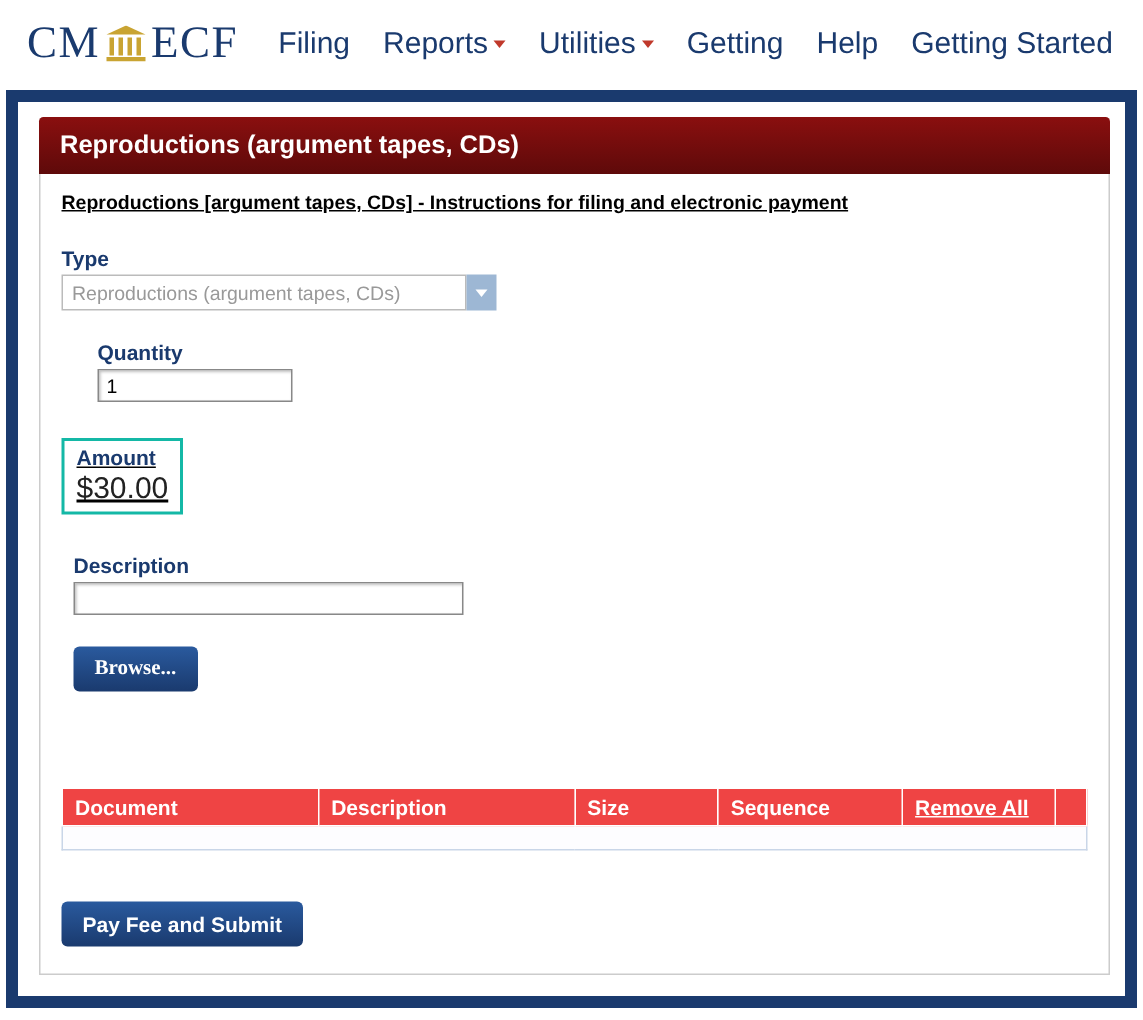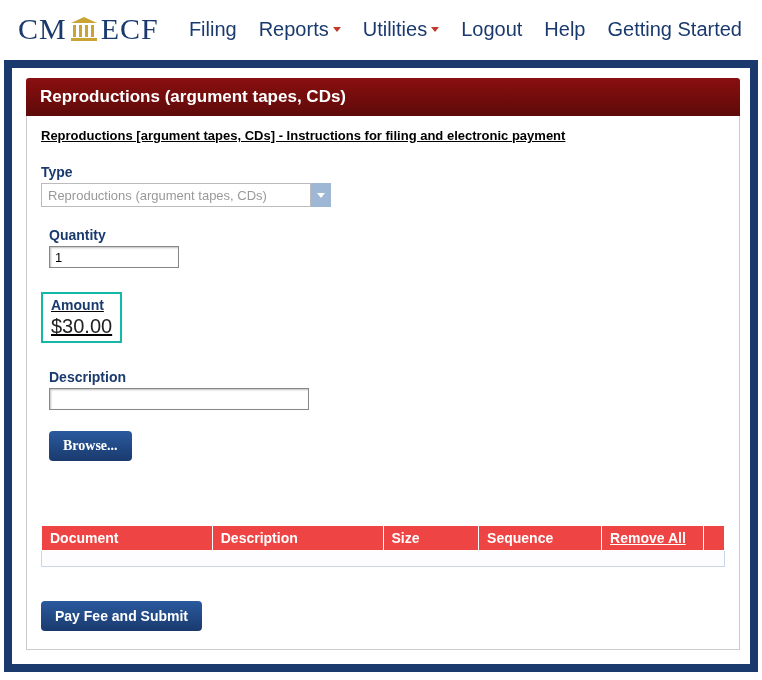--- a/index.html
+++ b/index.html
@@ -186,21 +186,21 @@
       </a>
     <a href="#">
         <span>Reports</span>
         <span class="caret"></span>
       </a>
     <a href="#">
         <span>Utilities</span>
         <span class="caret"></span>
       </a>
     <a href="#">
-        <span>Logout</span>
+        <span>Getting</span>
       </a>
     <a href="#">
         <span>Help</span>
       </a>
     <a href="#">
         <span>Getting Started</span>
       </a>
   </div>
 </div>
 
@@ -214,21 +214,21 @@
       <div class="field-block">
         <div class="label">Type</div>
         <div class="type-row">
           <div class="type-select">Reproductions (argument tapes, CDs)</div>
           <div class="type-caret-btn">
               <span class="tri"></span>
             </div>
         </div>
       </div>
 
-      <div class="field-block" style="margin-left:8px;">
+      <div class="field-block" style="margin-left:24px;">
         <div class="label">Quantity</div>
         <input class="text-input" value="1" style="">
       </div>
 
       <div class="amount-box">
         <div class="label">Amount</div>
         <div class="amount-value">$30.00</div>
       </div>
 
       <div class="field-block" style="margin-left:8px; margin-top:26px;">

